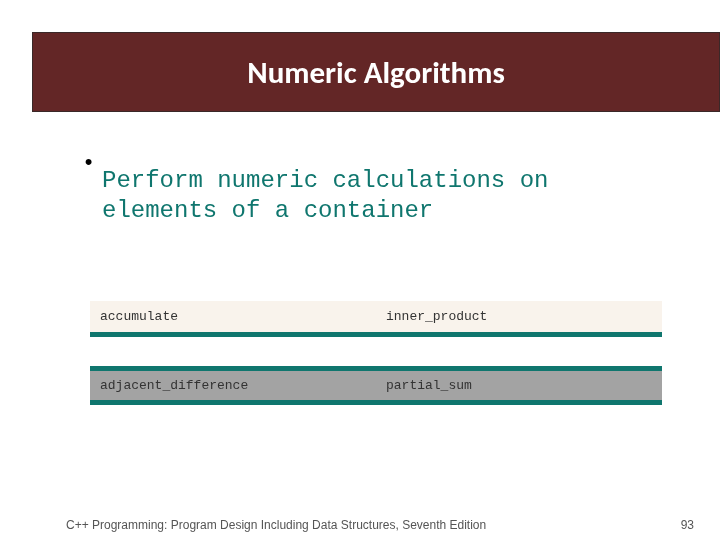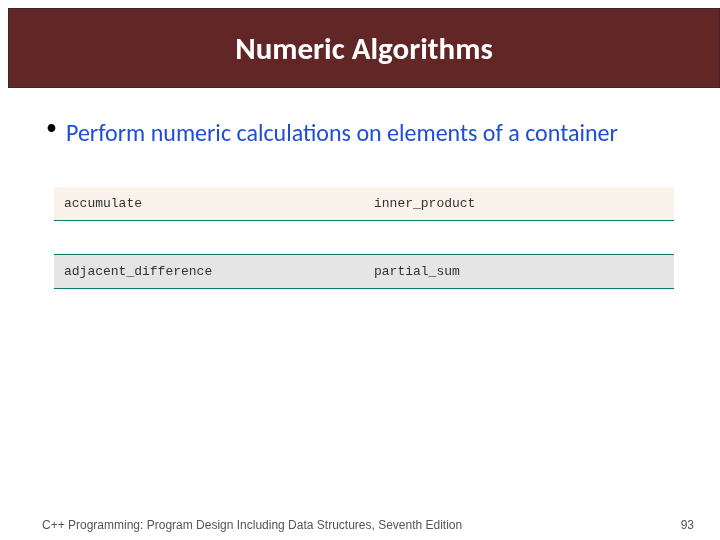--- a/index.html
+++ b/index.html
@@ -1,15 +1,15 @@
 <!DOCTYPE html>
 <html><head>
 <meta charset="utf-8">
 <style>
-  * { box-sizing: border-box; margin: 0; padding: 4px; }
+  * { box-sizing: border-box; margin: 0; padding: 16px; }
   body {
     width: 720px;
     height: 540px;
     background: #ffffff;
     font-family: Calibri, Arial, sans-serif;
     position: relative;
     overflow: hidden;
   }
   .header {
     width: 100%;
@@ -28,22 +28,23 @@
   .content {
     padding: 22px 30px 0 30px;
   }
   ul.bullets {
     list-style: none;
   }
   ul.bullets li {
     position: relative;
     padding-left: 24px;
     font-size: 24px;
-    color: #1d4ed8;
+    color: #0f766e;
     line-height: 1.25;
+    font-family: Liberation Mono, monospace;
   }
   ul.bullets li::before {
     content: "•";
     position: absolute;
     left: 4px;
     top: 0;
     font-size: 22px;
     color: #000;
   }
   .table-wrap {
@@ -64,24 +65,24 @@
     border-collapse: collapse;
     font-family: "Courier New", monospace;
     font-size: 13px;
     color: #333;
   }
   table.algo tr {
     height: 34px;
   }
   table.algo tr:nth-child(1) { background: #f9f3ec; }
   table.algo tr:nth-child(2) { background: #ffffff; }
-  table.algo tr:nth-child(3) { background: #e5e5e5; }
+  table.algo tr:nth-child(3) { background: #a3a3a3; }
   table.algo td {
     border-top: 1px solid #fff;
-    border-bottom: 1px solid #0f766e;
+    border-bottom: 5px solid #0f766e;
     padding: 6px 10px;
     width: 50%;
     vertical-align: middle;
   }
   .footer {
     position: absolute;
     left: 0;
     bottom: 8px;
     width: 100%;
     padding: 0 26px 0 34px;

